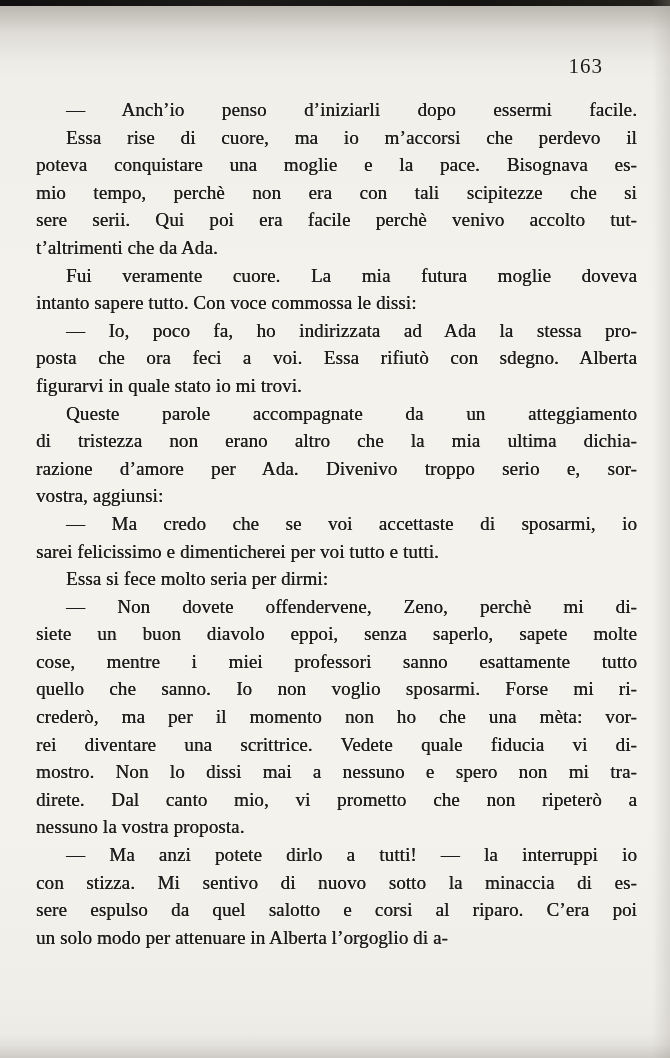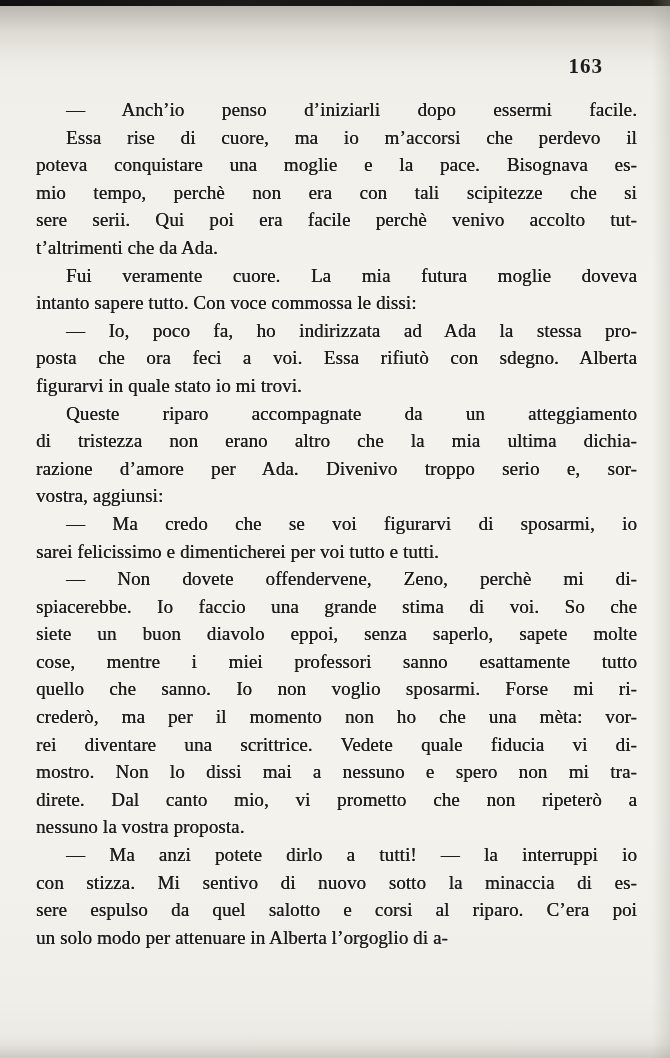--- a/index.html
+++ b/index.html
@@ -51,21 +51,21 @@
     top: 0; right: 0; bottom: 0;
     width: 18px;
     background: linear-gradient(270deg, rgba(160,157,149,0.28) 0%, rgba(160,157,149,0) 100%);
     pointer-events: none;
   }
   .page-number {
     position: absolute;
     top: 54px;
     right: 67px;
     font-size: 21px;
-    font-weight: bold;
+    font-weight: normal;
     color: #1c1c1c;
     letter-spacing: 1px;
   }
   .text-block {
     position: absolute;
     left: 36px;
     top: 96px;
     width: 601px;
     font-size: 19px;
     line-height: 27.6px;
@@ -98,28 +98,28 @@
       <div class="text-line first">Essa rise di cuore, ma io m’accorsi che perdevo il</div>
       <div class="text-line">poteva conquistare una moglie e la pace. Bisognava es-</div>
       <div class="text-line">mio tempo, perchè non era con tali scipitezze che si</div>
       <div class="text-line">sere serii. Qui poi era facile perchè venivo accolto tut-</div>
       <div class="text-line last">t’altrimenti che da Ada.</div>
       <div class="text-line first">Fui veramente cuore. La mia futura moglie doveva</div>
       <div class="text-line last">intanto sapere tutto. Con voce commossa le dissi:</div>
       <div class="text-line first">— Io, poco fa, ho indirizzata ad Ada la stessa pro-</div>
       <div class="text-line">posta che ora feci a voi. Essa rifiutò con sdegno. Alberta</div>
       <div class="text-line last">figurarvi in quale stato io mi trovi.</div>
-      <div class="text-line first">Queste riparo accompagnate da un atteggiamento</div>
+      <div class="text-line first">Queste parole accompagnate da un atteggiamento</div>
       <div class="text-line">di tristezza non erano altro che la mia ultima dichia-</div>
       <div class="text-line">razione d’amore per Ada. Divenivo troppo serio e, sor-</div>
       <div class="text-line last">vostra, aggiunsi:</div>
-      <div class="text-line first">— Ma credo che se voi figurarvi di sposarmi, io</div>
+      <div class="text-line first">— Ma credo che se voi accettaste di sposarmi, io</div>
       <div class="text-line last">sarei felicissimo e dimenticherei per voi tutto e tutti.</div>
+      <div class="text-line first last">Essa si fece molto seria per dirmi:</div>
       <div class="text-line first">— Non dovete offendervene, Zeno, perchè mi di-</div>
-      <div class="text-line">spiacerebbe. Io faccio una grande stima di voi. So che</div>
       <div class="text-line">siete un buon diavolo eppoi, senza saperlo, sapete molte</div>
       <div class="text-line">cose, mentre i miei professori sanno esattamente tutto</div>
       <div class="text-line">quello che sanno. Io non voglio sposarmi. Forse mi ri-</div>
       <div class="text-line">crederò, ma per il momento non ho che una mèta: vor-</div>
       <div class="text-line">rei diventare una scrittrice. Vedete quale fiducia vi di-</div>
       <div class="text-line">mostro. Non lo dissi mai a nessuno e spero non mi tra-</div>
       <div class="text-line">direte. Dal canto mio, vi prometto che non ripeterò a</div>
       <div class="text-line last">nessuno la vostra proposta.</div>
       <div class="text-line first">— Ma anzi potete dirlo a tutti! — la interruppi io</div>
       <div class="text-line">con stizza. Mi sentivo di nuovo sotto la minaccia di es-</div>

